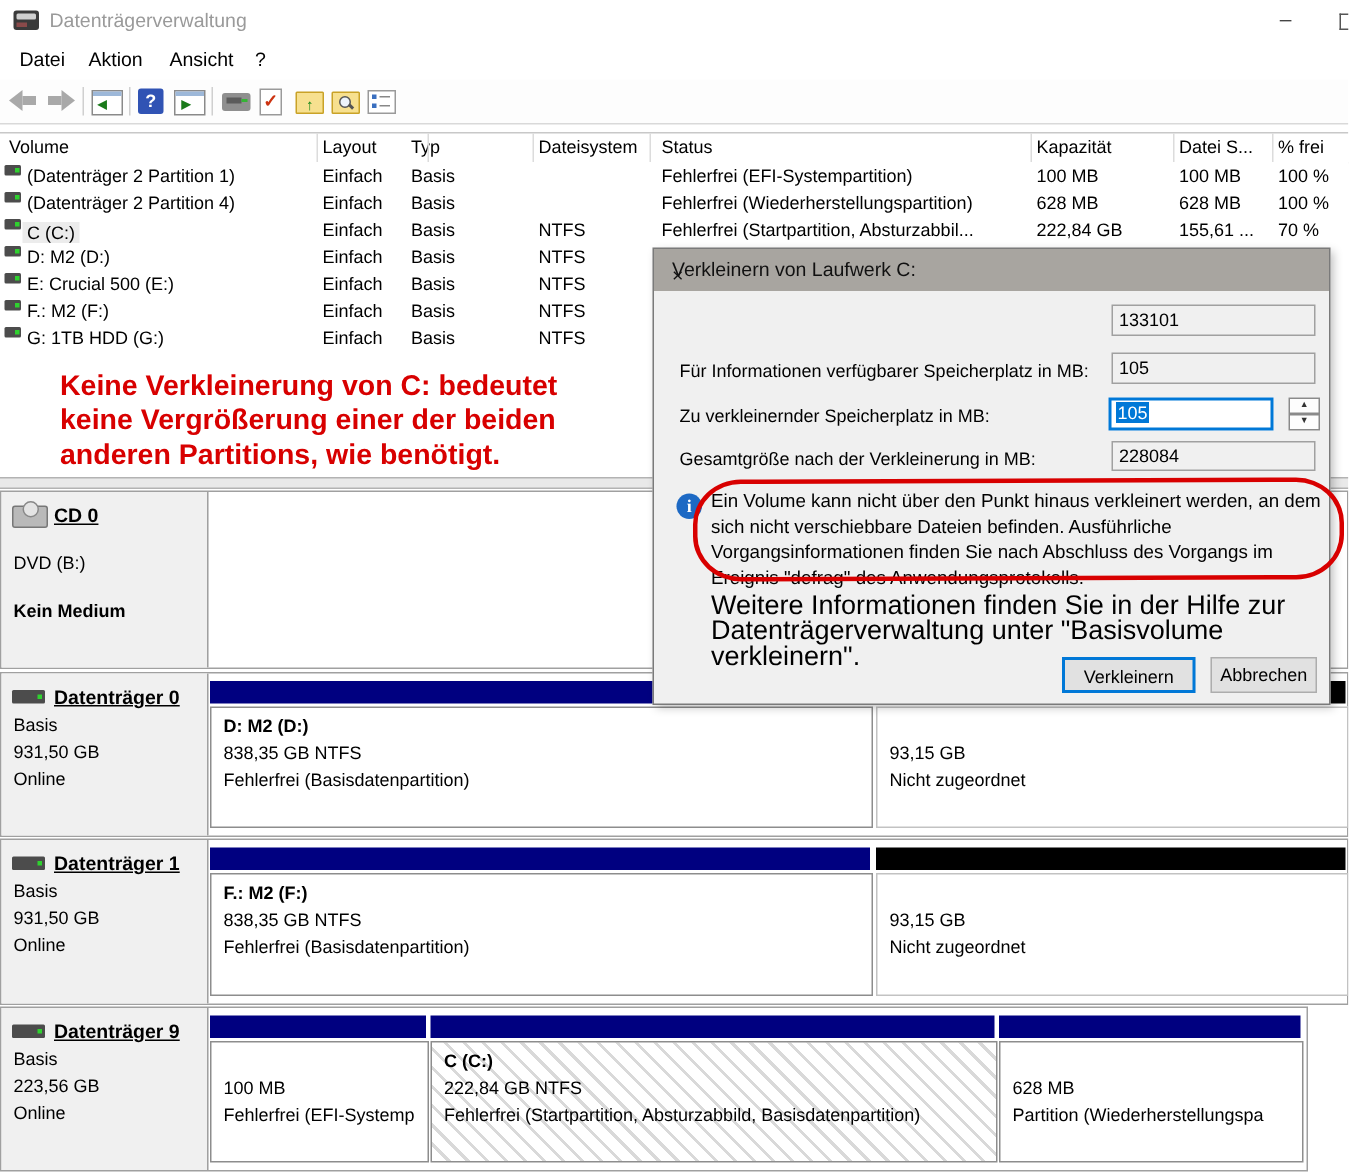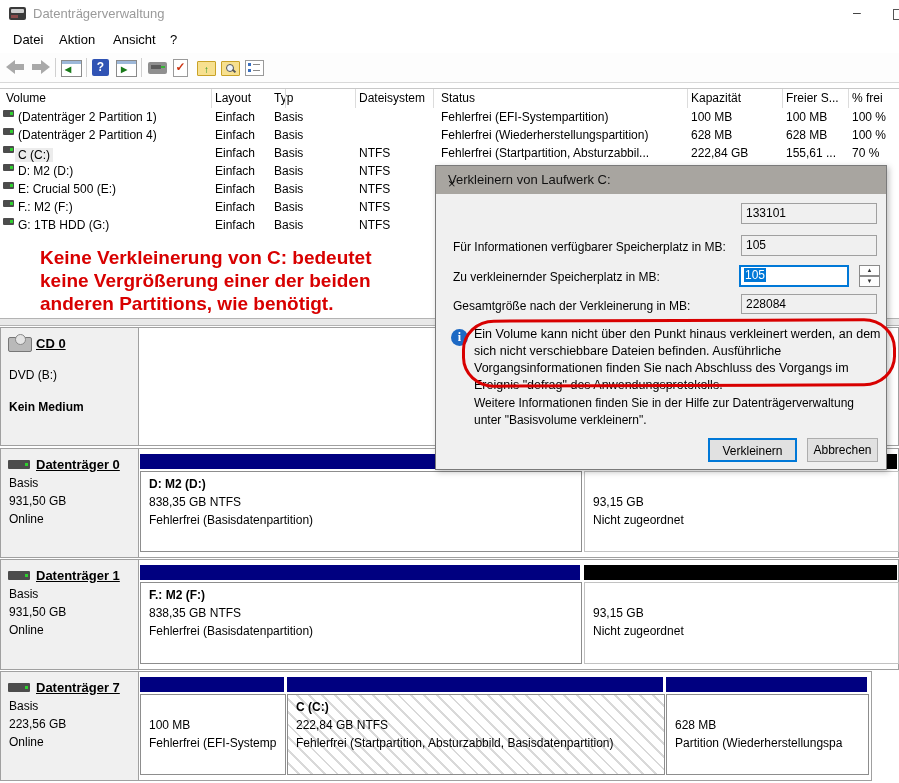--- a/index.html
+++ b/index.html
@@ -90,21 +90,21 @@
              padding:2px 0 0 4px;box-sizing:border-box;}
   .dlg-spin-field{position:absolute;left:303px;width:110px;height:22px;background:#fff;border:2px solid #0078d7;
              padding:1px 0 0 3px;box-sizing:border-box;}
   .dlg-spin-field span{background:#0078d7;color:#fff;padding:0 1px;}
   .spinbtns{position:absolute;left:423px;width:21px;height:23px;}
   .spinbtns div{position:absolute;left:0;width:21px;height:11px;background:#fdfdfd;border:1px solid #8a8a8a;
                 box-sizing:border-box;text-align:center;font-size:6px;line-height:9px;color:#333;}
   .info-ic{position:absolute;left:15px;top:163px;width:17px;height:17px;border-radius:50%;background:#1d69c4;
            color:#fff;text-align:center;line-height:17px;font-size:12px;font-weight:bold;font-family:"Liberation Serif",serif;}
   .info-text{position:absolute;left:38px;top:160px;width:414px;font-size:12.5px;line-height:17px;}
-  .help-text{position:absolute;left:38px;top:229px;width:400px;font-size:12px;line-height:17px;}
+  .help-text{position:absolute;left:38px;top:229px;width:400px;font-size:18px;line-height:17px;}
   .red-ellipse{position:absolute;left:26px;top:153px;width:428px;height:62px;border:3px solid #d80000;
                border-radius:32px/30px;transform:rotate(-.2deg);}
   .dlg-btn{position:absolute;top:272px;height:24px;background:#e1e1e1;text-align:center;line-height:22px;box-sizing:border-box;}
   .btn-default{left:272px;width:89px;border:2px solid #0078d7;}
   .btn-plain{left:371px;width:71px;border:1px solid #adadad;}
   .red{color:#d80000;}
 </style>
 </head>
 <body>
 
@@ -182,21 +182,21 @@
       </span>
   </div>
 
   <div class="vhead">
     <span class="c1" style="left:6px">Volume</span>
     <span class="c2">Layout</span>
     <span class="c3">Typ</span>
     <span class="c4">Dateisystem</span>
     <span class="c5">Status</span>
     <span class="c6">Kapazität</span>
-    <span class="c7">Freier S...</span>
+    <span class="c7">Datei S...</span>
     <span class="c8">% frei</span>
     <i class="vsep" style="left:211px"></i>
       <i class="vsep" style="left:285px"></i>
       <i class="vsep" style="left:355px"></i>
     <i class="vsep" style="left:433px"></i>
       <i class="vsep" style="left:687px"></i>
       <i class="vsep" style="left:782px"></i>
       <i class="vsep" style="left:848px"></i>
   </div>
 
@@ -345,21 +345,21 @@
         <span class="pl3">Nicht zugeordnet</span>
       </div>
     </div>
   </div>
 
   <div class="grow" style="top:671px;width:870px;height:108px">
     <div class="gpanel">
       <span class="disk-ic">
           <i></i>
         </span>
-      <span class="gname">Datenträger 7</span>
+      <span class="gname">Datenträger 9</span>
       <span class="gl1">Basis</span>
       <span class="gl2">223,56 GB</span>
       <span class="gl3">Online</span>
     </div>
     <div class="part" style="left:139px;width:144px">
       <div class="pbar" style="background:#000080"></div>
       <div class="pbox">
         <span class="pl2">100 MB</span>
         <span class="pl3">Fehlerfrei (EFI-Systemp</span>
       </div>

